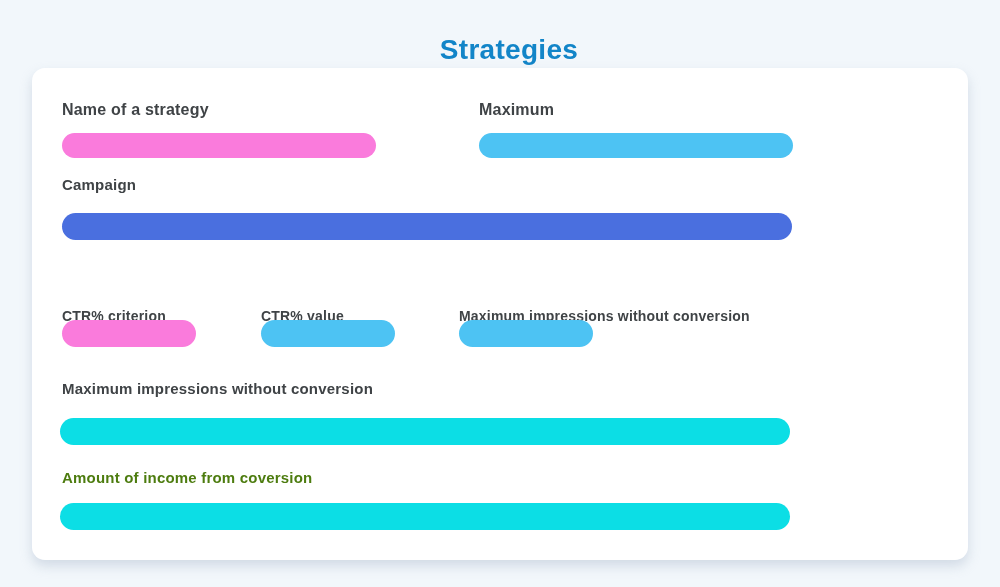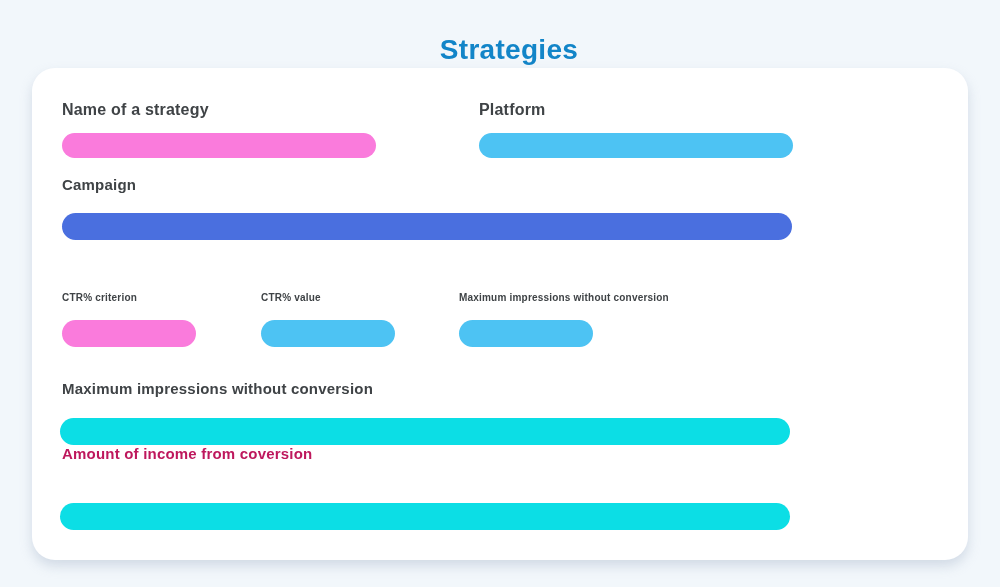--- a/index.html
+++ b/index.html
@@ -23,31 +23,31 @@
     font-weight: 800;
     letter-spacing: 0.3px;
     padding-left: 9px;
   }
   .card {
     position: absolute;
     left: 32px;
     top: 68px;
     width: 936px;
     height: 492px;
-    border-radius: 23px;
+    border-radius: 13px;
     box-shadow: 0 6px 12px rgba(170, 185, 205, 0.45);
   }
   .field-label {
     position: absolute;
     font-weight: 700;
     letter-spacing: 0.2px;
     white-space: nowrap;
   }
   .label-md { font-size: 16px; }
-  .label-sm { font-size: 10px; }
+  .label-sm { font-size: 14px; margin-top: 16px; }
   .label-lg { font-size: 15px; }
   .pill {
     position: absolute;
     border-radius: 14px;
   }
   .pill-sm  { height: 25px; width: 314px; }
   .pill-xs  { height: 27px; width: 134px; }
   .pill-wide { height: 27px; width: 730px; }
 </style>
 </head>
@@ -55,35 +55,35 @@
 
 <div style="position: absolute; inset: 0px; background-color: rgb(242, 247, 251);">
 
   <h1 class="page-title" style="color: rgb(18, 133, 200);">Strategies</h1>
 
   <div class="card" style="background-color: rgb(255, 255, 255);">
 
     <span class="field-label label-md" style="left: 30px; top: 33px; color: rgb(63, 67, 70);">Name of a strategy</span>
     <div class="pill pill-sm" style="left: 30px; top: 65px; background-color: rgb(250, 123, 220);"></div>
 
-    <span class="field-label label-md" style="left: 447px; top: 33px; color: rgb(63, 67, 70);">Platform</span>
+    <span class="field-label label-md" style="left: 447px; top: 33px; color: rgb(63, 67, 70);">Maximum</span>
     <div class="pill pill-sm" style="left: 447px; top: 65px; background-color: rgb(77, 195, 243);"></div>
 
     <span class="field-label label-lg" style="left: 30px; top: 108px; color: rgb(63, 67, 70);">Campaign</span>
     <div class="pill pill-wide" style="left: 30px; top: 145px; background-color: rgb(74, 111, 223);"></div>
 
     <span class="field-label label-sm" style="left: 30px; top: 224px; color: rgb(63, 67, 70);">CTR% criterion</span>
     <div class="pill pill-xs" style="left: 30px; top: 252px; background-color: rgb(250, 123, 220);"></div>
 
     <span class="field-label label-sm" style="left: 229px; top: 224px; color: rgb(63, 67, 70); text-align: right;">CTR% value</span>
     <div class="pill pill-xs" style="left: 229px; top: 252px; background-color: rgb(77, 195, 243);"></div>
 
     <span class="field-label label-sm" style="left: 427px; top: 224px; color: rgb(63, 67, 70);">Maximum impressions without conversion</span>
     <div class="pill pill-xs" style="left: 427px; top: 252px; background-color: rgb(77, 195, 243);"></div>
 
     <span class="field-label label-lg" style="left: 30px; top: 312px; color: rgb(63, 67, 70);">Maximum impressions without conversion</span>
     <div class="pill pill-wide" style="left: 28px; top: 350px; background-color: rgb(12, 222, 229);"></div>
 
-    <span class="field-label label-lg" style="left: 30px; top: 377px; color: #be185d; text-align: center;">Amount of income from coversion</span>
+    <span class="field-label label-lg" style="left: 30px; top: 401px; color: #4d7c0f; text-align: center;">Amount of income from coversion</span>
     <div class="pill pill-wide" style="left: 28px; top: 435px; background-color: rgb(12, 222, 229);"></div>
 
   </div>
 </div>
 
 </body></html>

